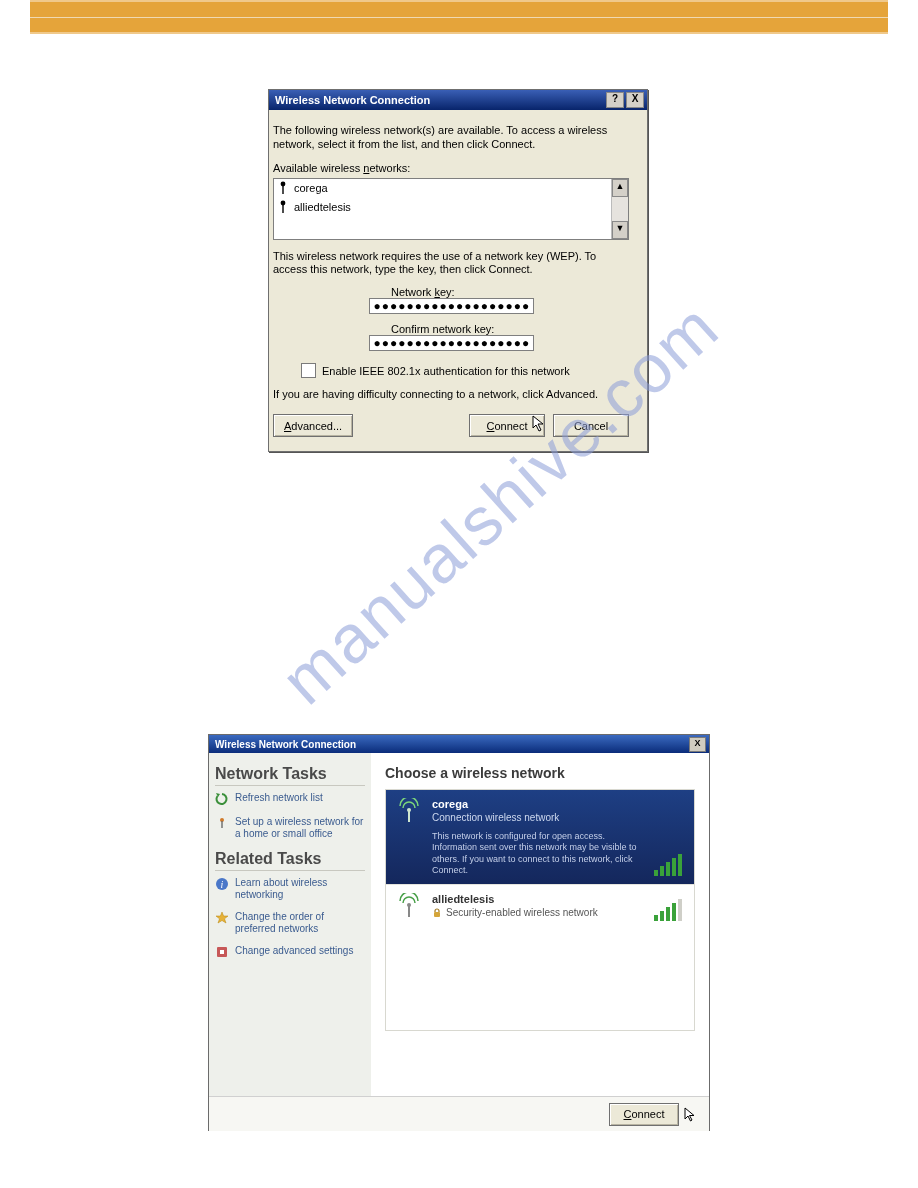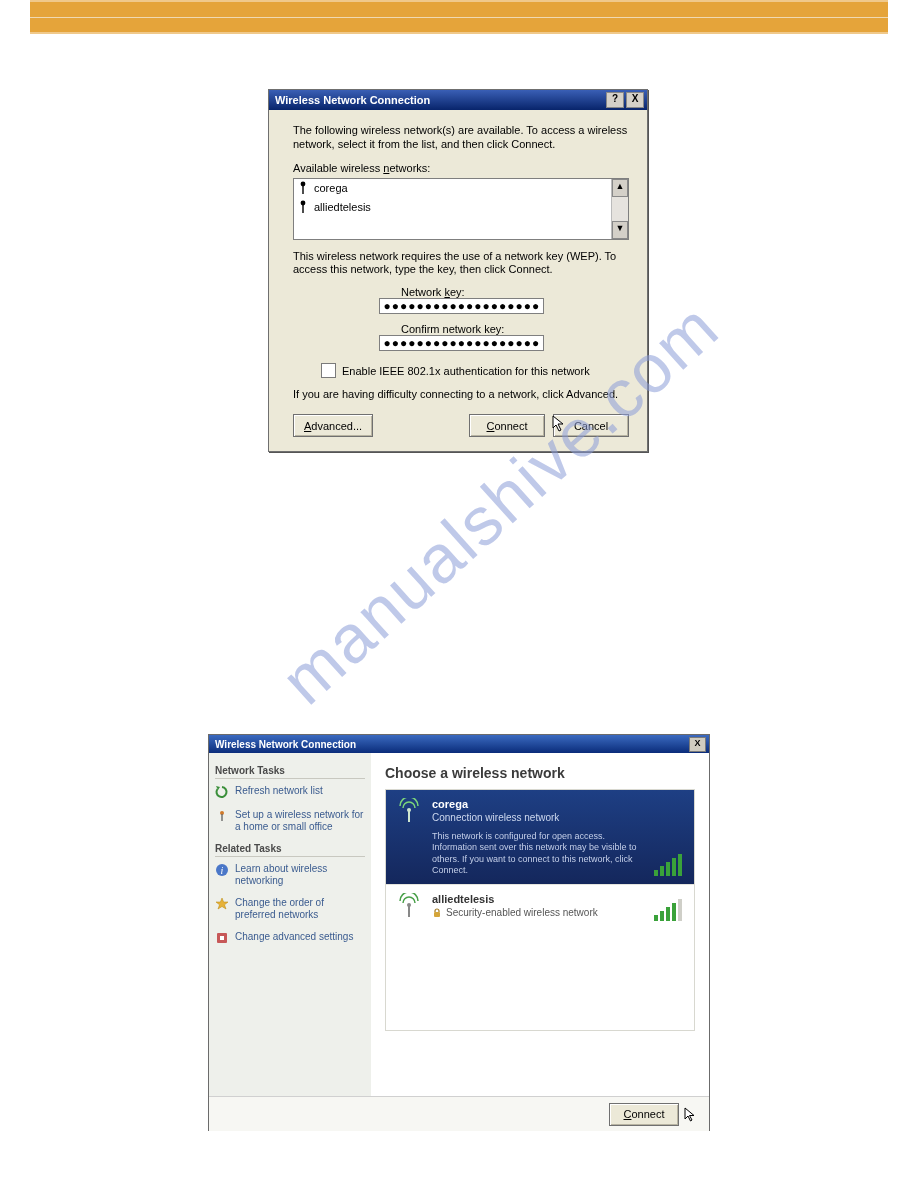--- a/index.html
+++ b/index.html
@@ -60,21 +60,21 @@
   .titlebar1 .title { flex: 1; }
   .tbtn1 {
     width: 16px; height: 14px;
     background: #d4d0c8;
     border: 1px solid #888;
     margin-left: 2px;
     font-size: 10px; line-height: 12px; text-align: center;
     color: #000;
   }
   .tbtn1.help { font-weight: bold; }
-  .dialog1-body { padding: 14px 18px 14px 24px; color: #000; }
+  .dialog1-body { padding: 14px 18px 14px 4px; color: #000; }
   .instr { margin-bottom: 10px; line-height: 1.25; }
   .listlabel { margin-top: 6px; margin-bottom: 4px; }
   .netlist {
     background: #fff;
     border: 1px solid #7f7f7f;
     height: 60px;
     position: relative;
   }
   .netlist .row { display:flex; align-items:center; height:19px; padding:0 4px; gap:6px; }
   .netlist .row svg { width:10px; height:14px; }
@@ -136,21 +136,21 @@
   .d2footer .winbtn { min-width:70px; }
   .cursor2 { width:16px;height:16px; margin-left:4px; }
 
   .sidebar2 {
     width:150px;
     background:#eef0eb;
     padding:8px 6px;
     font-size:10px;
     color:#2b2b2b;
   }
-  .sidebar2 .sect { font-weight:bold; color:#4a4a4a; margin:4px 0 6px; border-bottom:1px solid #c8c8c0; padding-bottom:2px; font-size:10px; }
+  .sidebar2 .sect { font-weight:bold; color:#4a4a4a; margin:4px 0 6px; border-bottom:1px solid #c8c8c0; padding-bottom:2px; font-size:16px; }
   .task { display:flex; gap:6px; align-items:flex-start; margin:6px 0 10px; line-height:1.2; color:#3a5b8f; cursor:default; }
   .task .ticon { width:14px; flex:none; display:flex; justify-content:center; }
 
   .main2 { flex:1; padding:8px 14px 0 14px; }
   .main2 h1 { font-size:14px; margin:4px 0 8px; color:#3b3b3b; font-weight:bold; }
   .main2 .subinstr { font-size:10px; color:#4b4b4b; line-height:1.25; margin-bottom:8px; }
   .netcards { border:1px solid #d8d8d0; height:240px; overflow:hidden; }
   .netcard { padding:8px 10px; display:flex; gap:10px; }
   .netcard .sig { width:26px; flex:none; }
   .netcard .info { flex:1; }

